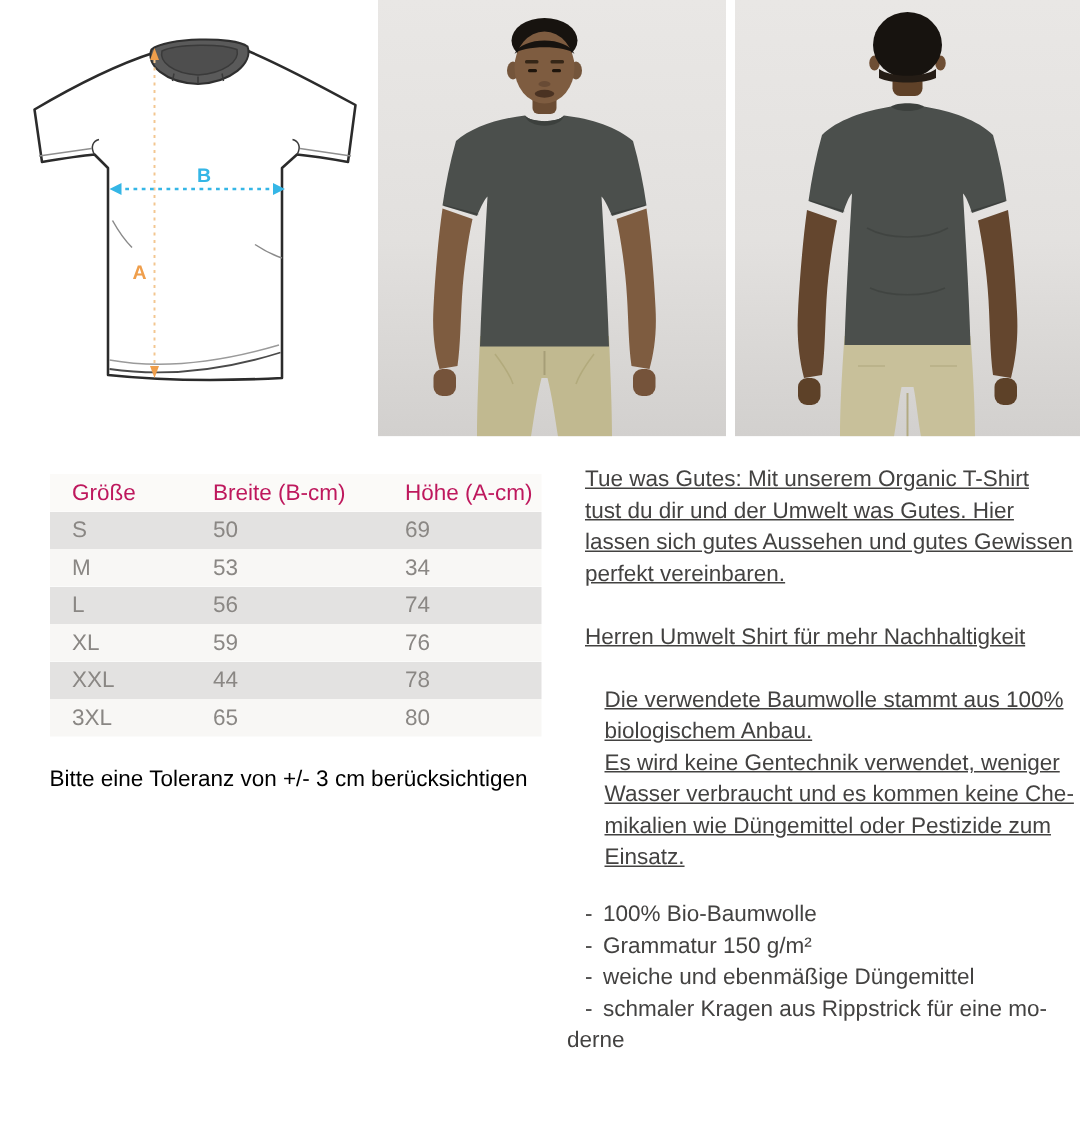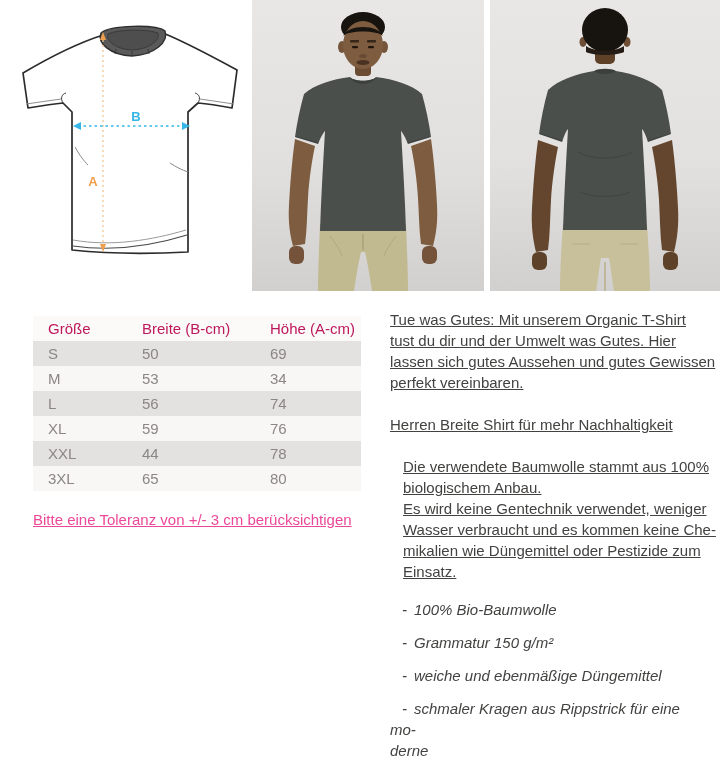--- a/index.html
+++ b/index.html
@@ -27,29 +27,29 @@
     font-weight:normal;text-align:left;padding:0;height:25px;line-height:25px;
     overflow:hidden;white-space:nowrap;
   }
   .size-table th:first-child,.size-table td:first-child{padding-left:15px;}
   .size-table thead tr{background:var(--header-bg,#fbfaf8);color:#be185d;}
   .size-table tbody tr:nth-child(odd){background:var(--stripe,#e3e2e1);}
   .size-table tbody tr:nth-child(even){background:var(--stripe-light,#f8f7f5);}
 
   .tolerance-note{
     position:absolute;left:33px;top:509px;width:340px;margin:0;
-    font-size:15px;line-height:21px;color:#ec4899;text-decoration:underline;
+    font-size:15px;line-height:21px;color:#000000;
   }
 
   
   .right-col{position:absolute;left:378px;top:309px;width:340px;font-size:15px;line-height:21px;color:#434241;}
   .right-col p{margin:0 0 21px 12px;white-space:pre-line;text-decoration:underline;}
   .right-col p.cotton{margin-bottom:17px;margin-left:25px;}
   .bullet-list{list-style:none;margin:0;padding:0;}
-  .bullet-list li{text-indent:12px;margin:12px;font-style:italic;}
+  .bullet-list li{text-indent:12px;margin:0;}
   .bullet-list .marker{margin-right:7px;}
   .bullet-list .bullet-text{white-space:pre-line;}
 </style>
 </head>
 <body>
 
 <div class="canvas">
 
   <div class="top-row">
 
@@ -231,21 +231,21 @@
     </tbody>
   </table>
 
   <p class="tolerance-note">Bitte eine Toleranz von +/- 3 cm berücksichtigen</p>
 
   <div class="right-col">
     <p>Tue was Gutes: Mit unserem Organic T-Shirt
 tust du dir und der Umwelt was Gutes. Hier
 lassen sich gutes Aussehen und gutes Gewissen
 perfekt vereinbaren.</p>
-    <p>Herren Breite Shirt für mehr Nachhaltigkeit</p>
+    <p>Herren Umwelt Shirt für mehr Nachhaltigkeit</p>
     <p class="cotton">Die verwendete Baumwolle stammt aus 100%
 biologischem Anbau.
 Es wird keine Gentechnik verwendet, weniger
 Wasser verbraucht und es kommen keine Che-
 mikalien wie Düngemittel oder Pestizide zum
 Einsatz.</p>
     <ul class="bullet-list">
       <li>
         <span class="marker">-</span><span class="bullet-text">100% Bio-Baumwolle</span>
       </li>

